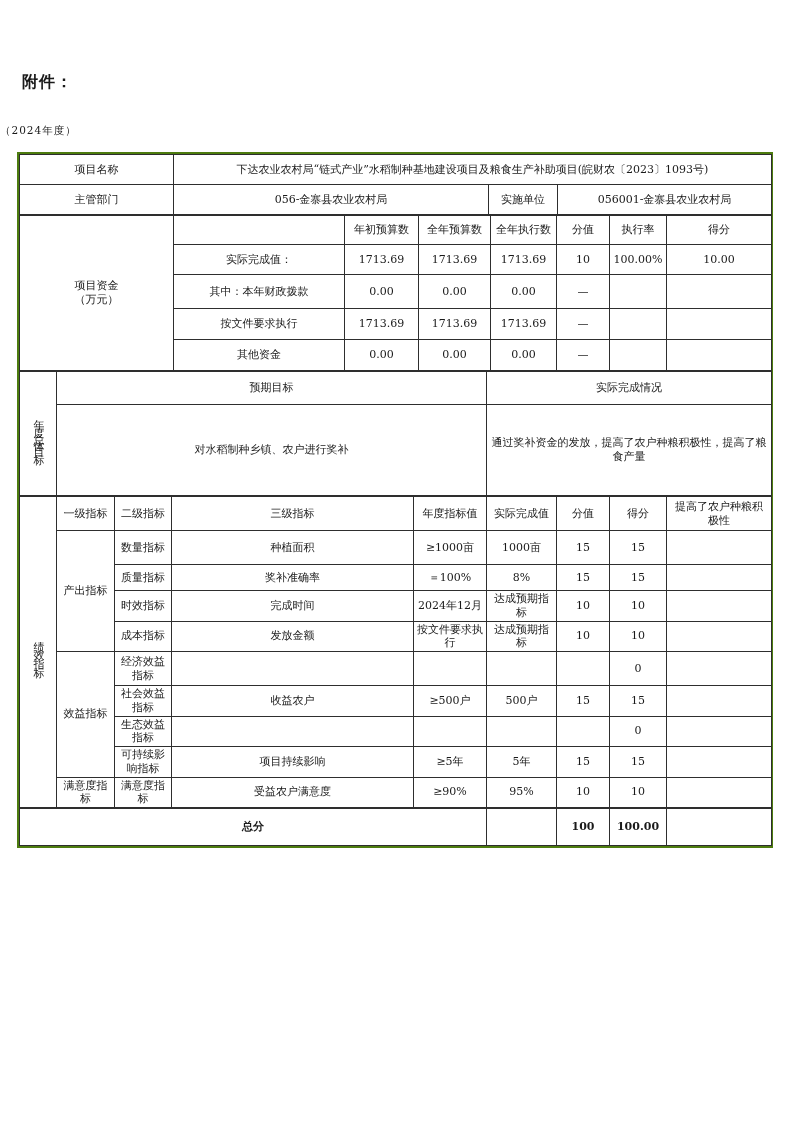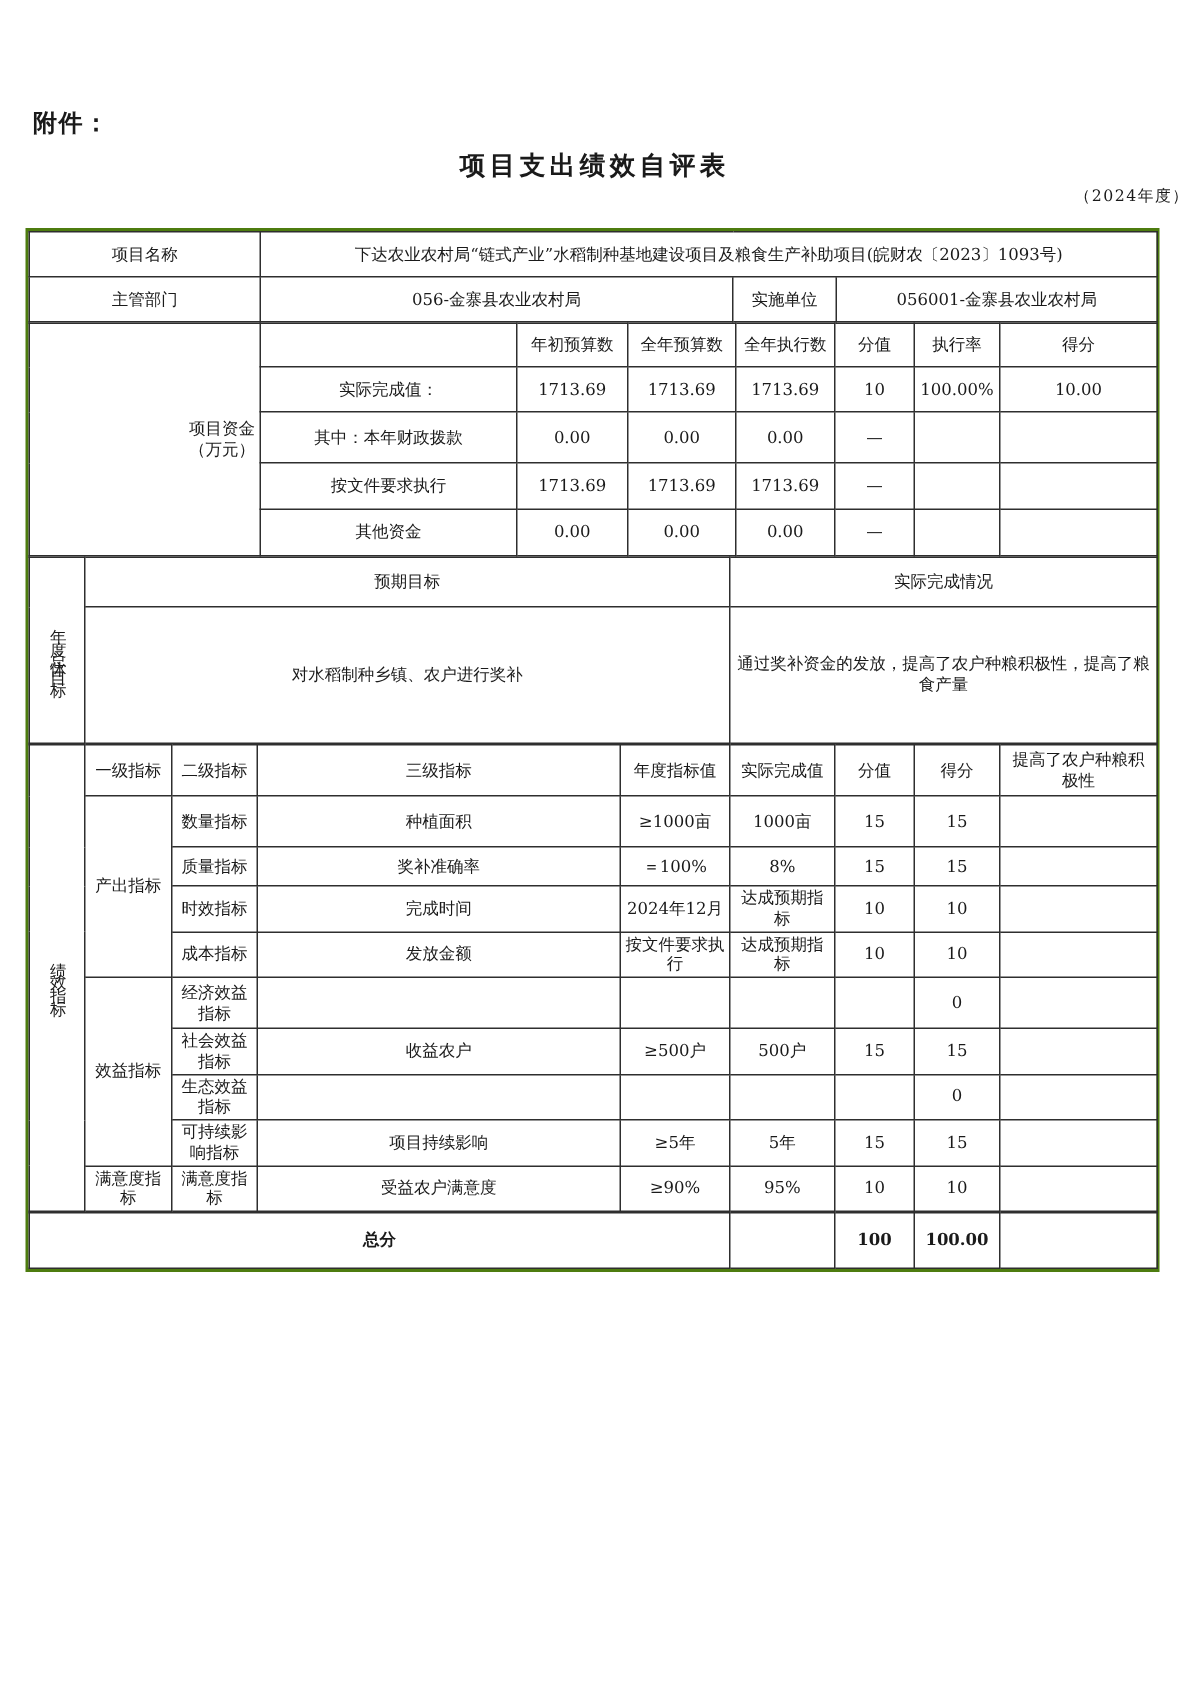--- a/index.html
+++ b/index.html
@@ -11,21 +11,21 @@
   #page{position:absolute;top:0;left:0;width:793px;height:1122px;background:#fff;overflow:hidden;}
   .attachment{
     position:absolute;left:22px;top:72px;
     font-size:16px;font-weight:700;letter-spacing:1px;
   }
   .title{
     position:absolute;left:0;top:99px;width:793px;text-align:center;
     font-size:17px;font-weight:700;letter-spacing:3px;
   }
   .subtitle{
-    position:absolute;left:0;top:124px;width:793px;text-align:right;
+    position:absolute;left:0;top:124px;width:793px;text-align:left;
     font-size:10.5px;letter-spacing:1px;
   }
   .table-wrap{
     position:absolute;left:17px;top:152px;width:752px;
     border:2px solid #4d7c0f;
   }
   table.sec{
     border-collapse:collapse;table-layout:fixed;width:752px;
   }
   table.sec td{
@@ -35,29 +35,28 @@
     padding:1px 3px;overflow:hidden;
     word-break:break-all;
   }
   td.tleft{text-align:left;padding-left:5px;}
   td.bold, .bold{font-weight:700;margin-left:45px;}
   .vcell span{
     writing-mode:vertical-lr;text-orientation:upright;
     display:inline-block;letter-spacing:7px;
   }
   .vcell-tight span{letter-spacing:9px;}
-  .twoline span{display:block;text-align:right;}
+  .twoline span{display:block;}
 </style>
 </head>
 <body>
 
 <div id="page">
 
   <div class="attachment">附件：</div>
-  <div class="title">项目支出绩效自评表</div>
   <div class="subtitle">（2024年度）</div>
 
   <div class="table-wrap">
 
     <table class="sec">
       <colgroup>
           <col style="width:154px">
           <col style="width:315px">
           <col style="width:69px">
           <col style="width:214px">

